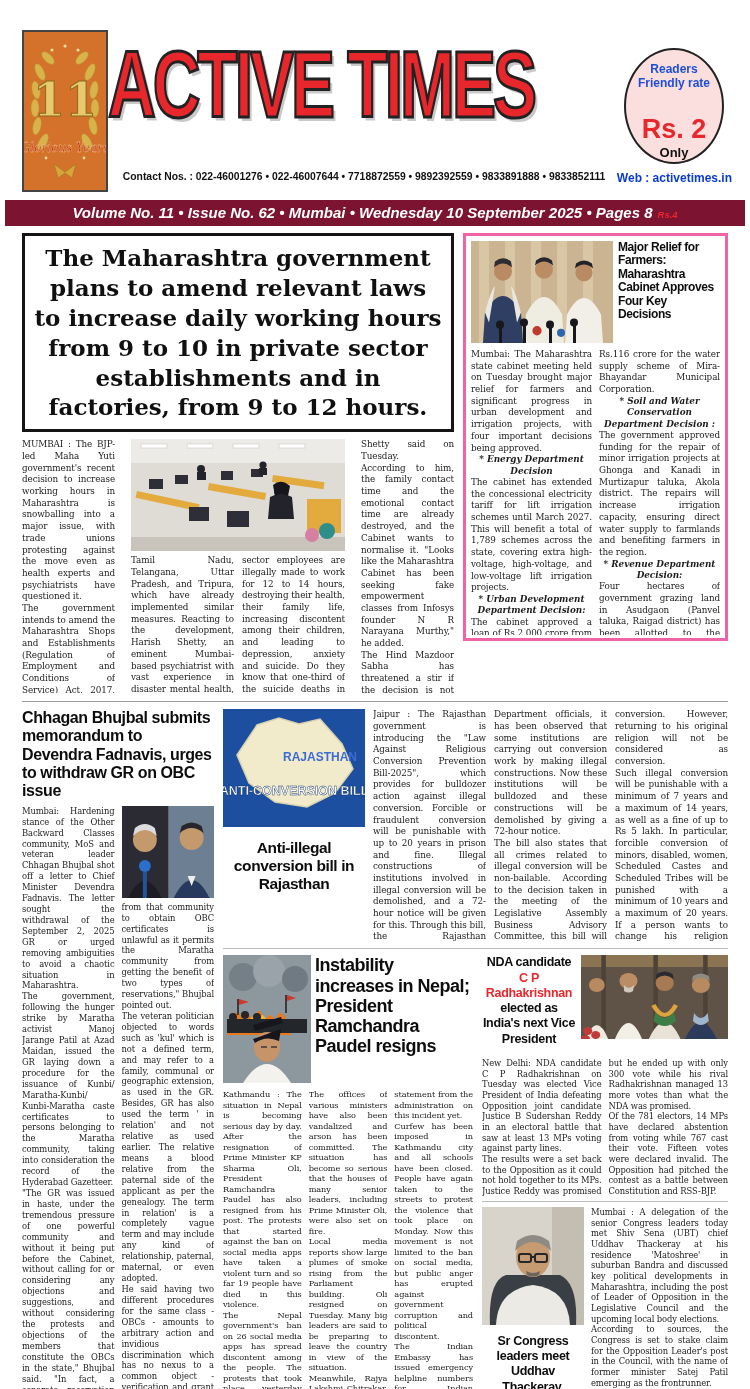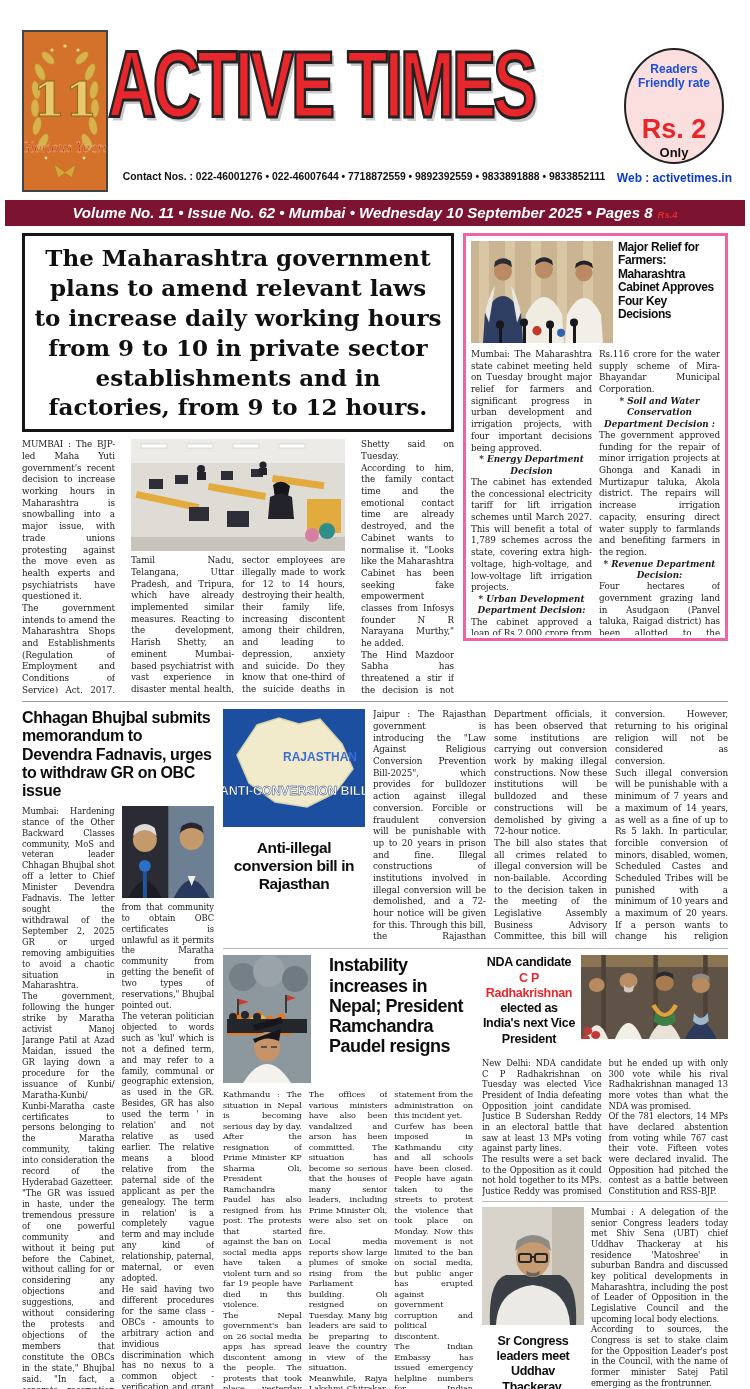--- a/index.html
+++ b/index.html
@@ -73,21 +73,21 @@
   .right-area{flex:1;display:flex;flex-direction:column;}
   .raj-band{display:flex;gap:8px;height:232px;overflow:hidden;}
   .raj-block{width:142px;flex:none;}
   .raj-map{height:118px;}
   .raj-hl{font-family:"Liberation Sans",sans-serif;font-weight:800;font-size:15.5px;line-height:1.15;
     text-align:center;margin-top:12px;letter-spacing:-.4px;color:#0d0d0d;}
   .raj-col{flex:1;overflow:hidden;}
 
   .lower-band{display:flex;gap:9px;margin-top:7px;border-top:1px solid #bbb;padding-top:6px;}
   .nepal{width:250px;flex:none;}
-  .nepal-top{display:flex;gap:18px;}
+  .nepal-top{display:flex;gap:4px;}
   .nepal-photo{width:88px;height:128px;flex:none;}
   .nepal-hl{flex:1;font-family:"Liberation Sans",sans-serif;font-weight:800;font-size:18px;
     line-height:1.12;letter-spacing:-.5px;color:#0d0d0d;}
   .nepal-cols{display:flex;gap:7px;margin-top:6px;height:318px;overflow:hidden;}
   .nepal-col{flex:1;overflow:hidden;}
   .nepal .bodytext{font-size:8.2px;line-height:1.28;}
 
   .right-rail{flex:1;}
   .vp-top{display:flex;gap:5px;}
   .vp-hl{width:94px;flex:none;text-align:center;font-family:"Liberation Sans",sans-serif;

